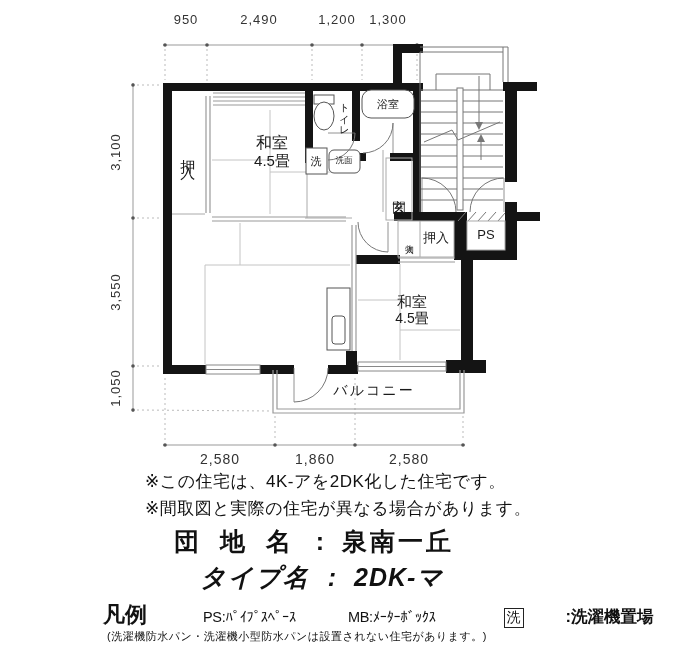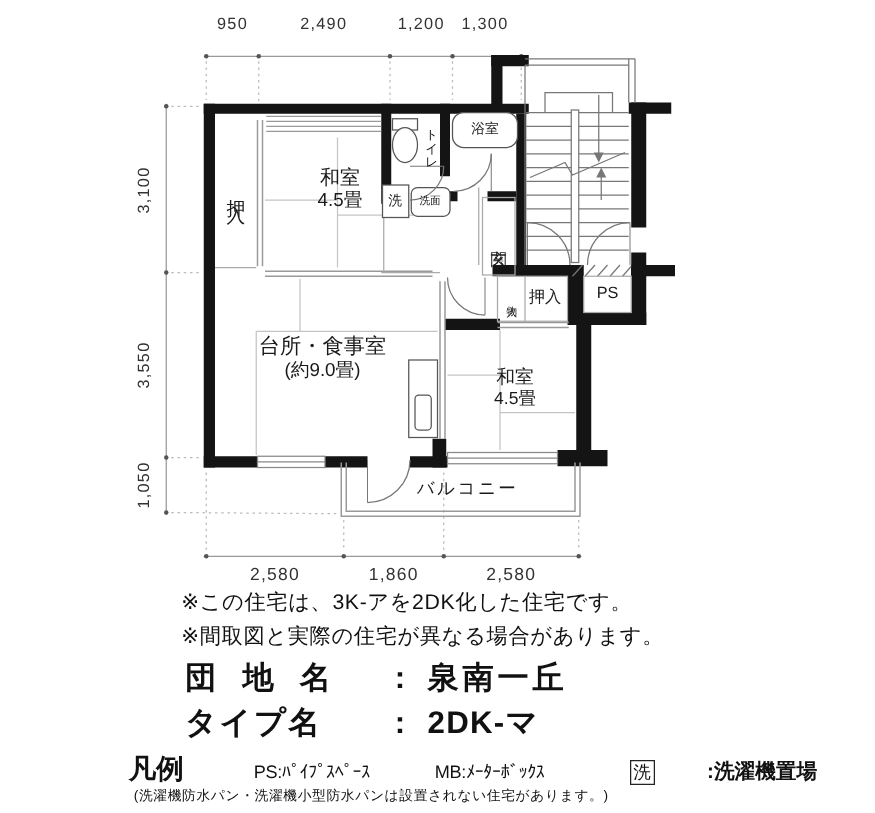--- a/index.html
+++ b/index.html
@@ -7,21 +7,21 @@
   .page{position:relative;width:700px;height:650px;background:#fff;overflow:hidden;}
   .plan{position:absolute;left:0;top:0;width:700px;height:470px;}
   .plan svg{position:absolute;left:0;top:0;}
   .lbl{position:absolute;transform:translate(-50%,-50%);white-space:nowrap;color:#1a1a1a;text-align:center;line-height:1.15;}
   .vert{writing-mode:vertical-rl;text-orientation:upright;}
   .rot{transform:translate(-50%,-50%) rotate(-90deg);}
   .dim{font-size:13px;color:#333;letter-spacing:1px;}
   .room{font-weight:500;}
   .note{position:absolute;font-size:17px;font-weight:500;letter-spacing:0.5px;}
   .bigrow{position:absolute;font-size:25px;font-weight:600;display:flex;align-items:baseline;}
-  .bigrow .rlabel{display:inline-block;width:150px;letter-spacing:7px;}
+  .bigrow .rlabel{display:inline-block;width:150px;letter-spacing:7px;text-align:right;}
   .bigrow .rsep{display:inline-block;width:44px;text-align:center;}
   .legendrow{position:absolute;display:flex;align-items:baseline;}
   .legend-title{font-size:22px;font-weight:600;margin-right:14px;}
   .legend-small{font-size:14.5px;font-weight:500;letter-spacing:-0.3px;margin-right:10px;}
   .legend-box{font-size:14px;font-weight:500;border:1.5px solid #222;padding:0 2px;margin-left:16px;}
   .legend-desc{font-size:16.5px;font-weight:600;}
   .parennote{position:absolute;font-size:11px;letter-spacing:0.5px;}
 </style>
 </head>
 <body>
@@ -222,40 +222,36 @@
       <div style="font-size:15px;">4.5畳</div>
     </div>
     <div class="lbl room vert" style="left:344px;top:113px;font-size:10px;">トイレ</div>
     <div class="lbl room" style="left:388px;top:104px;font-size:11px;">浴室</div>
     <div class="lbl room" style="left:316px;top:161px;font-size:11px;">洗</div>
     <div class="lbl room" style="left:344px;top:161px;font-size:8.5px;text-align:center;">洗面</div>
     <div class="lbl room vert" style="left:398px;top:191px;font-size:13px;letter-spacing:2px;">玄関</div>
     <div class="lbl room vert" style="left:409px;top:238px;font-size:8.5px;">物入</div>
     <div class="lbl room" style="left:436px;top:238px;font-size:13px;">押入</div>
     <div class="lbl room" style="left:486px;top:235px;font-size:13px;">PS</div>
-    <div class="lbl room" style="left:258px;top:286px;font-size:17px;">
-      <div>台所・食事室</div>
-      <div style="font-size:15px;">(約9.0畳)</div>
-    </div>
     <div class="lbl room" style="left:412px;top:310px;font-size:15px;">
       <div>和室</div>
       <div style="font-size:14px;">4.5畳</div>
     </div>
     <div class="lbl room" style="left:374px;top:390px;font-size:14px;letter-spacing:2px;">バルコニー</div>
   </div>
 
-  <div class="note" style="left:145px;top:470px;">※この住宅は、3K-アを2DK化した住宅です。</div>
+  <div class="note" style="left:145px;top:470px;">※この住宅は、4K-アを2DK化した住宅です。</div>
   <div class="note" style="left:145px;top:497px;">※間取図と実際の住宅が異なる場合があります。</div>
 
   <div class="bigrow" style="left:148px;top:525px;">
     <span class="rlabel">団 地 名</span>
     <span class="rsep">:</span>
     <span style="letter-spacing:3px;">泉南一丘</span>
   </div>
-  <div class="bigrow" style="left:148px;top:561px;">
+  <div class="bigrow" style="left:160px;top:561px;font-style:italic;">
     <span class="rlabel" style="letter-spacing:2px;">タイプ名</span>
     <span class="rsep">:</span>
     <span style="letter-spacing:1px;">2DK-マ</span>
   </div>
 
   <div class="legendrow" style="left:103px;top:600px;gap:42px;">
     <span class="legend-title">凡例</span>
     <span class="legend-small">PS:ﾊﾟｲﾌﾟｽﾍﾟｰｽ</span>
     <span class="legend-small">MB:ﾒｰﾀｰﾎﾞｯｸｽ</span>
     <span class="legend-box">洗</span>

